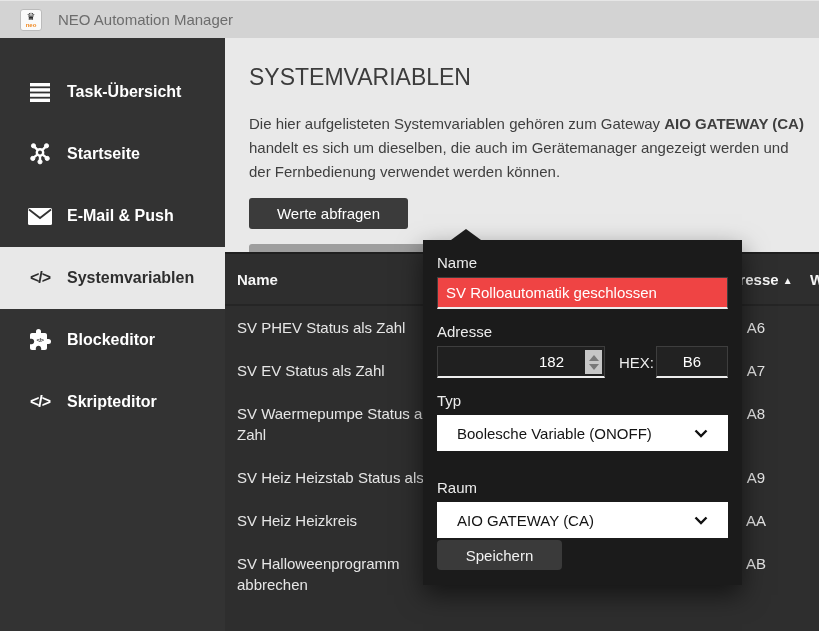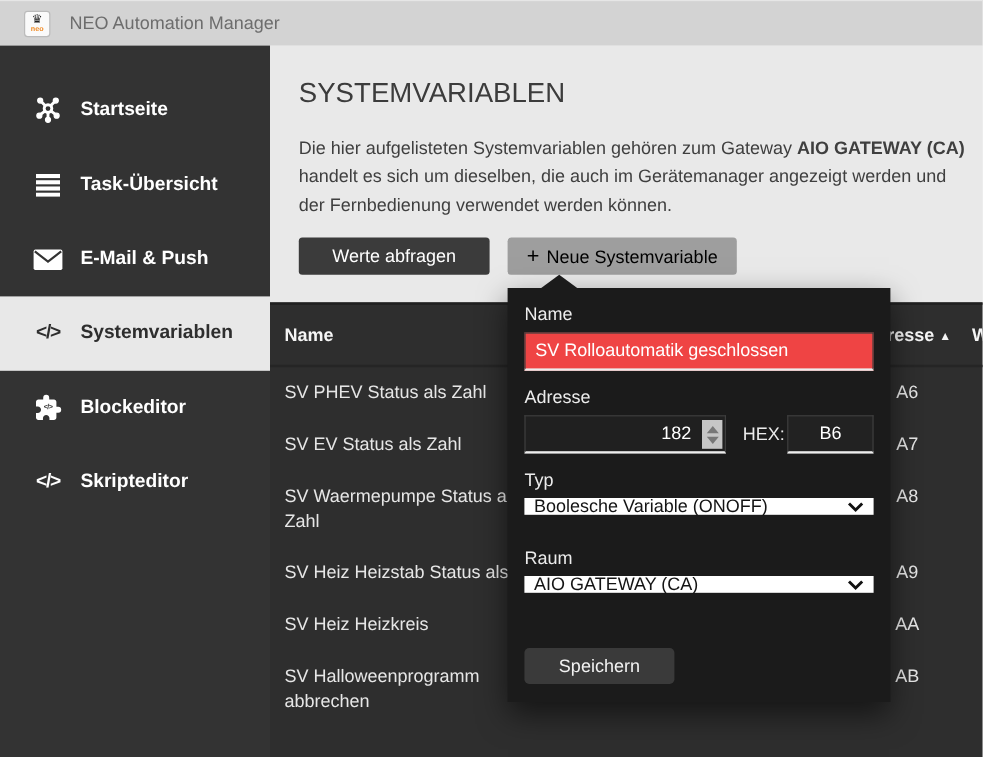--- a/index.html
+++ b/index.html
@@ -29,21 +29,21 @@
   .code-glyph { font-size:16px; font-weight:bold; letter-spacing:-1px; }
   .puzzle-wrap { position:relative; }
   .puzzle-code { position:absolute; left:50%; top:50%; transform:translate(-50%,-46%);
                  font-size:6px; font-weight:bold; color:#333; letter-spacing:-0.5px; }
 
   
   .main { position:absolute; left:225px; top:38px; width:594px; height:593px; background:#e9e9e9; overflow:hidden; }
   .page-title { margin:26px 0 0 24px; font-size:23px; font-weight:400; color:#3c3c3c; }
   .desc { margin:21px 0 0 24px; font-size:15px; color:#3f3f3f; line-height:24px; }
   .dline { white-space:nowrap; }
-  .btnrow { position:absolute; left:24px; top:160px; display:flex; gap:15px; }
+  .btnrow { position:absolute; left:24px; top:160px; display:flex; gap:15px;flex-direction:column; }
   .btn-dark { width:159px; height:31px; background:#3b3b3b; color:#fff; border:none; border-radius:3px;
               font-size:15px; font-family:inherit; cursor:pointer; }
   .btn-gray { width:191px; height:31px; background:#9e9e9e; color:#000000; border:none; border-radius:3px;
               font-size:15px; font-family:inherit; cursor:pointer; }
   .plus { font-size:18px; margin-right:6px; font-weight:400; }
 
   
   .vtable { position:absolute; left:0; top:214px; width:630px; height:379px; background:#2e2e2e;
             border-top:2px solid #202020; color:#e6e6e6; font-size:15px; }
   .thead { position:relative; height:52px; border-bottom:2px solid #252525; font-weight:bold; color:#f5f5f5; }
@@ -62,80 +62,80 @@
            border-left:15px solid transparent; border-right:15px solid transparent;
            border-bottom:11px solid #1b1b1b; }
   .plabel { display:block; font-size:15px; margin:14px 0 6px 0; }
   .plabel.first { margin-top:0; }
   .plabel.mt12 { margin-top:28px; }
   .txt { background:#ef4444; border:1px solid #3e3e3e; border-bottom:2px solid #ededed; color:#fff;
          font-size:15px; height:32px; padding:0 8px; font-family:inherit; outline:none; }
   .name-input { width:100%; }
   .addr-row { display:flex; align-items:center; }
   .num-wrap { position:relative; width:168px; flex:0 0 auto; }
-  .num-input { width:168px; background:#202020; text-align:right; padding-right:28px; }
+  .num-input { width:168px; background:#202020; text-align:right; padding-right:40px; }
   .stepper { position:absolute; right:3px; top:4px; width:17px; height:24px; background:#c6c6c6;
              display:flex; flex-direction:column; align-items:center; justify-content:center; gap:3px; cursor:pointer; }
   .st-up { width:0; height:0; border-left:5px solid transparent; border-right:5px solid transparent;
            border-bottom:6px solid #787878; }
   .st-down { width:0; height:0; border-left:5px solid transparent; border-right:5px solid transparent;
            border-top:6px solid #787878; }
   .hexlabel { margin-left:14px; font-size:15px; }
   .hex-input { width:72px; margin-left:auto; background:#222222; text-align:center; }
-  .pselect { height:14px; background:#ffffff; color:#141414; display:flex; align-items:center;
-             justify-content:space-between; padding:0 8px; font-size:15px; cursor:pointer; }
+  .pselect { height:36px; background:#ffffff; color:#141414; display:flex; align-items:center;
+             justify-content:space-between; padding:0 20px; font-size:15px; cursor:pointer; }
   .popup-buttons { position:absolute; left:14px; right:14px; bottom:15px; display:flex; justify-content:space-between; }
   .popup-buttons button { width:125px; height:30px; background:#3a3a3a; border:none; border-radius:4px;
              color:#f2f2f2; font-size:15px; font-family:inherit; cursor:pointer; }
 </style>
 </head>
 <body>
 
 <div class="screen">
 
   <div class="titlebar">
     <div class="app-icon">
       <span class="crown">♛</span>
       <span class="neo">neo</span>
     </div>
     <div class="win-title">NEO Automation Manager</div>
   </div>
 
   <div class="sidebar">
+    <div class="side-item">
+      <span class="side-icon">
+        <svg width="22" height="20" viewBox="0 0 22 20" fill="#fff">
+          <rect x="1" y="1" width="20" height="3.4"></rect>
+          <rect x="1" y="6.2" width="20" height="3.4"></rect>
+          <rect x="1" y="11.4" width="20" height="3.4"></rect>
+          <rect x="1" y="16.6" width="20" height="3.4"></rect>
+        </svg>
+      </span>
+      <span class="side-label">Task-Übersicht</span>
+    </div>
     <div class="side-item">
       <span class="side-icon">
         <svg width="26" height="26" viewBox="0 0 26 26" stroke="#fff" fill="#fff">
           <circle cx="13" cy="11.5" r="3.2" fill="none" stroke-width="2.4"></circle>
           <line x1="10.8" y1="9.2" x2="7.5" y2="5.8" stroke-width="2.4"></line>
             <circle cx="6.5" cy="4.8" r="2.1"></circle>
           <line x1="15.2" y1="9.2" x2="18.5" y2="5.8" stroke-width="2.4"></line>
             <circle cx="19.5" cy="4.8" r="2.1"></circle>
           <line x1="10.4" y1="13.6" x2="6.8" y2="16.4" stroke-width="2.4"></line>
             <circle cx="5.8" cy="17.4" r="2.1"></circle>
           <line x1="15.6" y1="13.6" x2="19.2" y2="16.4" stroke-width="2.4"></line>
             <circle cx="20.2" cy="17.4" r="2.1"></circle>
           <line x1="13" y1="14.7" x2="13" y2="19.5" stroke-width="2.4"></line>
             <circle cx="13" cy="20.8" r="2.1"></circle>
         </svg>
       </span>
       <span class="side-label">Startseite</span>
     </div>
     <div class="side-item">
       <span class="side-icon">
-        <svg width="22" height="20" viewBox="0 0 22 20" fill="#fff">
-          <rect x="1" y="1" width="20" height="3.4"></rect>
-          <rect x="1" y="6.2" width="20" height="3.4"></rect>
-          <rect x="1" y="11.4" width="20" height="3.4"></rect>
-          <rect x="1" y="16.6" width="20" height="3.4"></rect>
-        </svg>
-      </span>
-      <span class="side-label">Task-Übersicht</span>
-    </div>
-    <div class="side-item">
-      <span class="side-icon">
         <svg width="26" height="19" viewBox="0 0 26 19">
           <rect x="1" y="1" width="24" height="17" rx="1.5" fill="#fff"></rect>
           <polyline points="2,2.5 13,11 24,2.5" fill="none" stroke="#333" stroke-width="1.8"></polyline>
         </svg>
       </span>
       <span class="side-label">E-Mail &amp; Push</span>
     </div>
     <div class="side-item selected">
       <span class="side-icon code-glyph">&lt;/&gt;</span>
       <span class="side-label">Systemvariablen</span>

